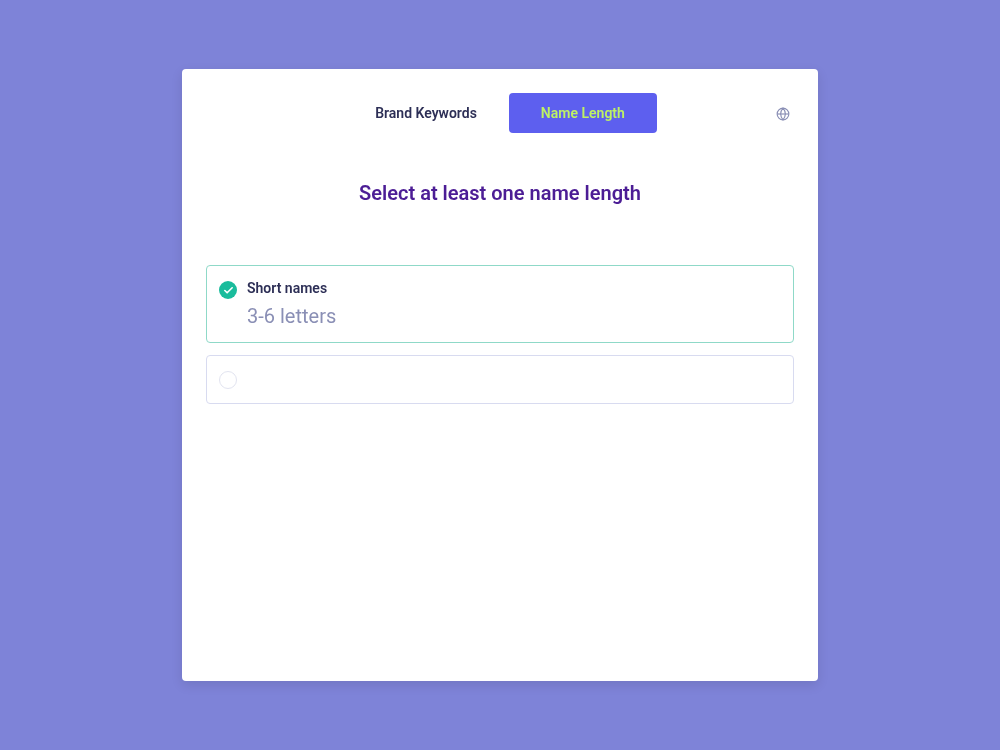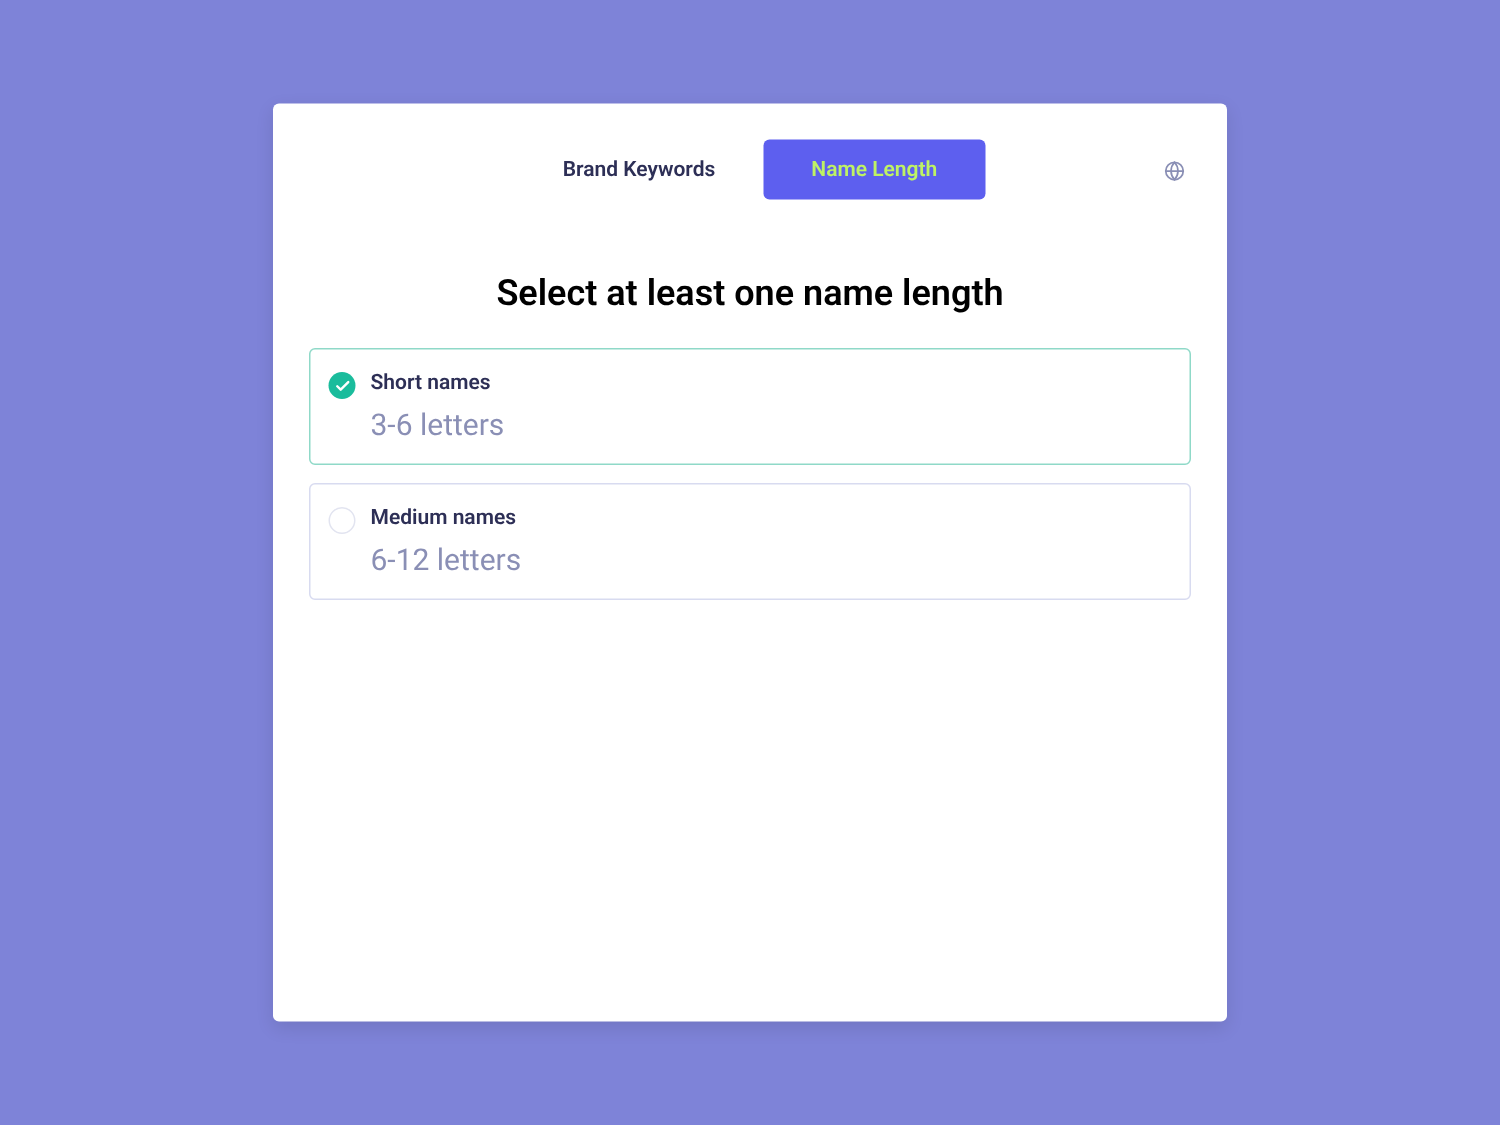--- a/index.html
+++ b/index.html
@@ -49,42 +49,43 @@
       position: absolute;
       right: 4px;
       top: 50%;
       transform: translateY(-50%);
       width: 14px;
       height: 14px;
       cursor: pointer;
     }
     .title {
       text-align: center;
-      font-size: 24px;
+      font-size: 20px;
       font-weight: 600;
-      color: #000000;
+      color: #4c1d95;
       margin-top: 48px;
-      margin-bottom: 23px;
+      margin-bottom: 40px;
     }
     .options {
       display: flex;
       flex-direction: column;
       gap: 12px;
     }
     .option {
       border: 1px solid #d8dbf0;
       border-radius: 4px;
       padding: 14px 12px;
       display: flex;
       align-items: flex-start;
       gap: 10px;
       cursor: pointer;
     }
     .option.selected {
       border-color: #8fd9c8;
+      margin-top: 20px;
     }
     .checkbox {
       width: 18px;
       height: 18px;
       border-radius: 50%;
       flex-shrink: 0;
       margin-top: 1px;
     }
     .checkbox.unchecked {
       border: 1.5px solid #e2e4f0;
@@ -153,21 +154,17 @@
         </svg>
       </span>
       <div class="option-content">
         <span class="option-label">Short names</span>
         <span class="option-desc">3-6 letters</span>
       </div>
     </div>
 
     <div class="option">
       <span class="checkbox unchecked"></span>
-      <div class="option-content">
-        <span class="option-label">Medium names</span>
-        <span class="option-desc">6-12 letters</span>
-      </div>
     </div>
 
   </div>
 
 </div>
 
 </body></html>

